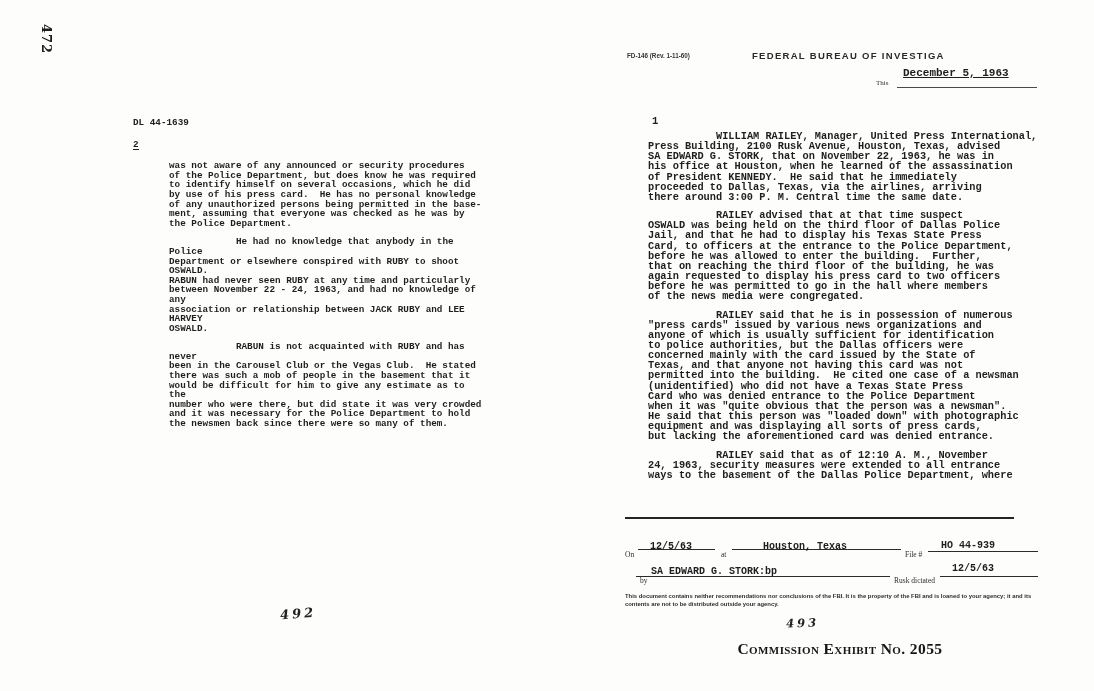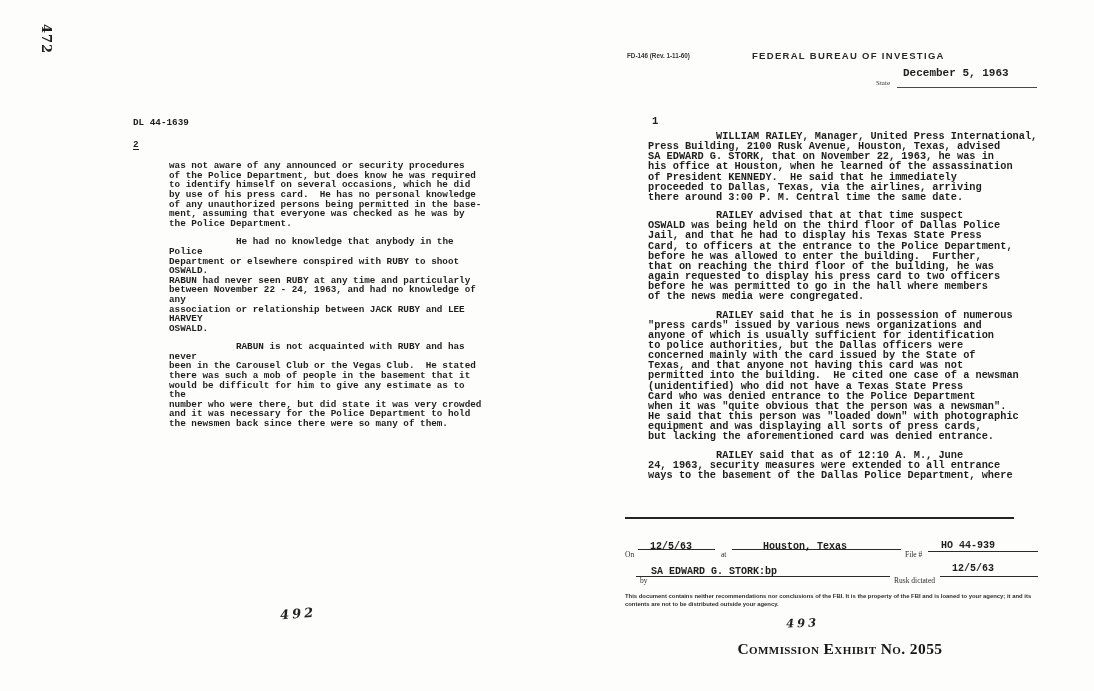--- a/index.html
+++ b/index.html
@@ -52,21 +52,21 @@
     position: absolute; left: 627px; top: 52px;
     font-family: "Liberation Sans", sans-serif;
     font-weight: bold; font-size: 6.3px; color: #333;
   }
   .bureau {
     position: absolute; left: 752px; top: 50px;
     font-family: "Liberation Sans", sans-serif;
     font-weight: bold; font-size: 9.5px;
     letter-spacing: 1.3px; color: #2a2a2a;
   }
-  .date-value { position: absolute; left: 903px; top: 67px; font-size: 11px; }
+  .date-value { position: absolute; left: 903px; top: 67px; font-size: 11px; text-decoration: underline; }
   .date-label {
     position: absolute; left: 876px; top: 79px;
     font-family: "Liberation Serif", serif; font-size: 7px; color: #333;
   }
   .date-line {
     position: absolute; left: 897px; top: 79px;
     width: 140px; height: 8px;
     border-bottom: 1.4px solid #4a4a4a;
   }
   .rp-page-no { position: absolute; left: 652px; top: 115px; font-size: 10.5px; }
@@ -158,21 +158,21 @@
 the newsmen back since there were so many of them.</div>
   </div>
 
   <div class="handwritten hw-left">492</div>
 
 
   <div class="form-no">FD-146 (Rev. 1-11-60)</div>
   <div class="bureau">FEDERAL BUREAU OF INVESTIGA</div>
 
   <div class="date-value tw">December 5, 1963</div>
-  <div class="date-label">State</div>
+  <div class="date-label">This</div>
   <div class="date-line"></div>
 
   <div class="rp-page-no tw">1</div>
 
   <div class="right-body tw">
     <div class="para">           WILLIAM RAILEY, Manager, United Press International,
 Press Building, 2100 Rusk Avenue, Houston, Texas, advised
 SA EDWARD G. STORK, that on November 22, 1963, he was in
 his office at Houston, when he learned of the assassination
 of President KENNEDY.  He said that he immediately
@@ -193,21 +193,21 @@
 to police authorities, but the Dallas officers were
 concerned mainly with the card issued by the State of
 Texas, and that anyone not having this card was not
 permitted into the building.  He cited one case of a newsman
 (unidentified) who did not have a Texas State Press
 Card who was denied entrance to the Police Department
 when it was "quite obvious that the person was a newsman".
 He said that this person was "loaded down" with photographic
 equipment and was displaying all sorts of press cards,
 but lacking the aforementioned card was denied entrance.</div>
-    <div class="para">           RAILEY said that as of 12:10 A. M., June
+    <div class="para">           RAILEY said that as of 12:10 A. M., November
 24, 1963, security measures were extended to all entrance
 ways to the basement of the Dallas Police Department, where</div>
   </div>
 
   <div class="sep-line"></div>
 
   <div class="f-label" style="left:625px; top:550px;">On</div>
   <div class="f-line" style="left:638px; top:549px; width:77px;"></div>
   <div class="f-value tw" style="left:650px; top:541px;">12/5/63</div>
 

